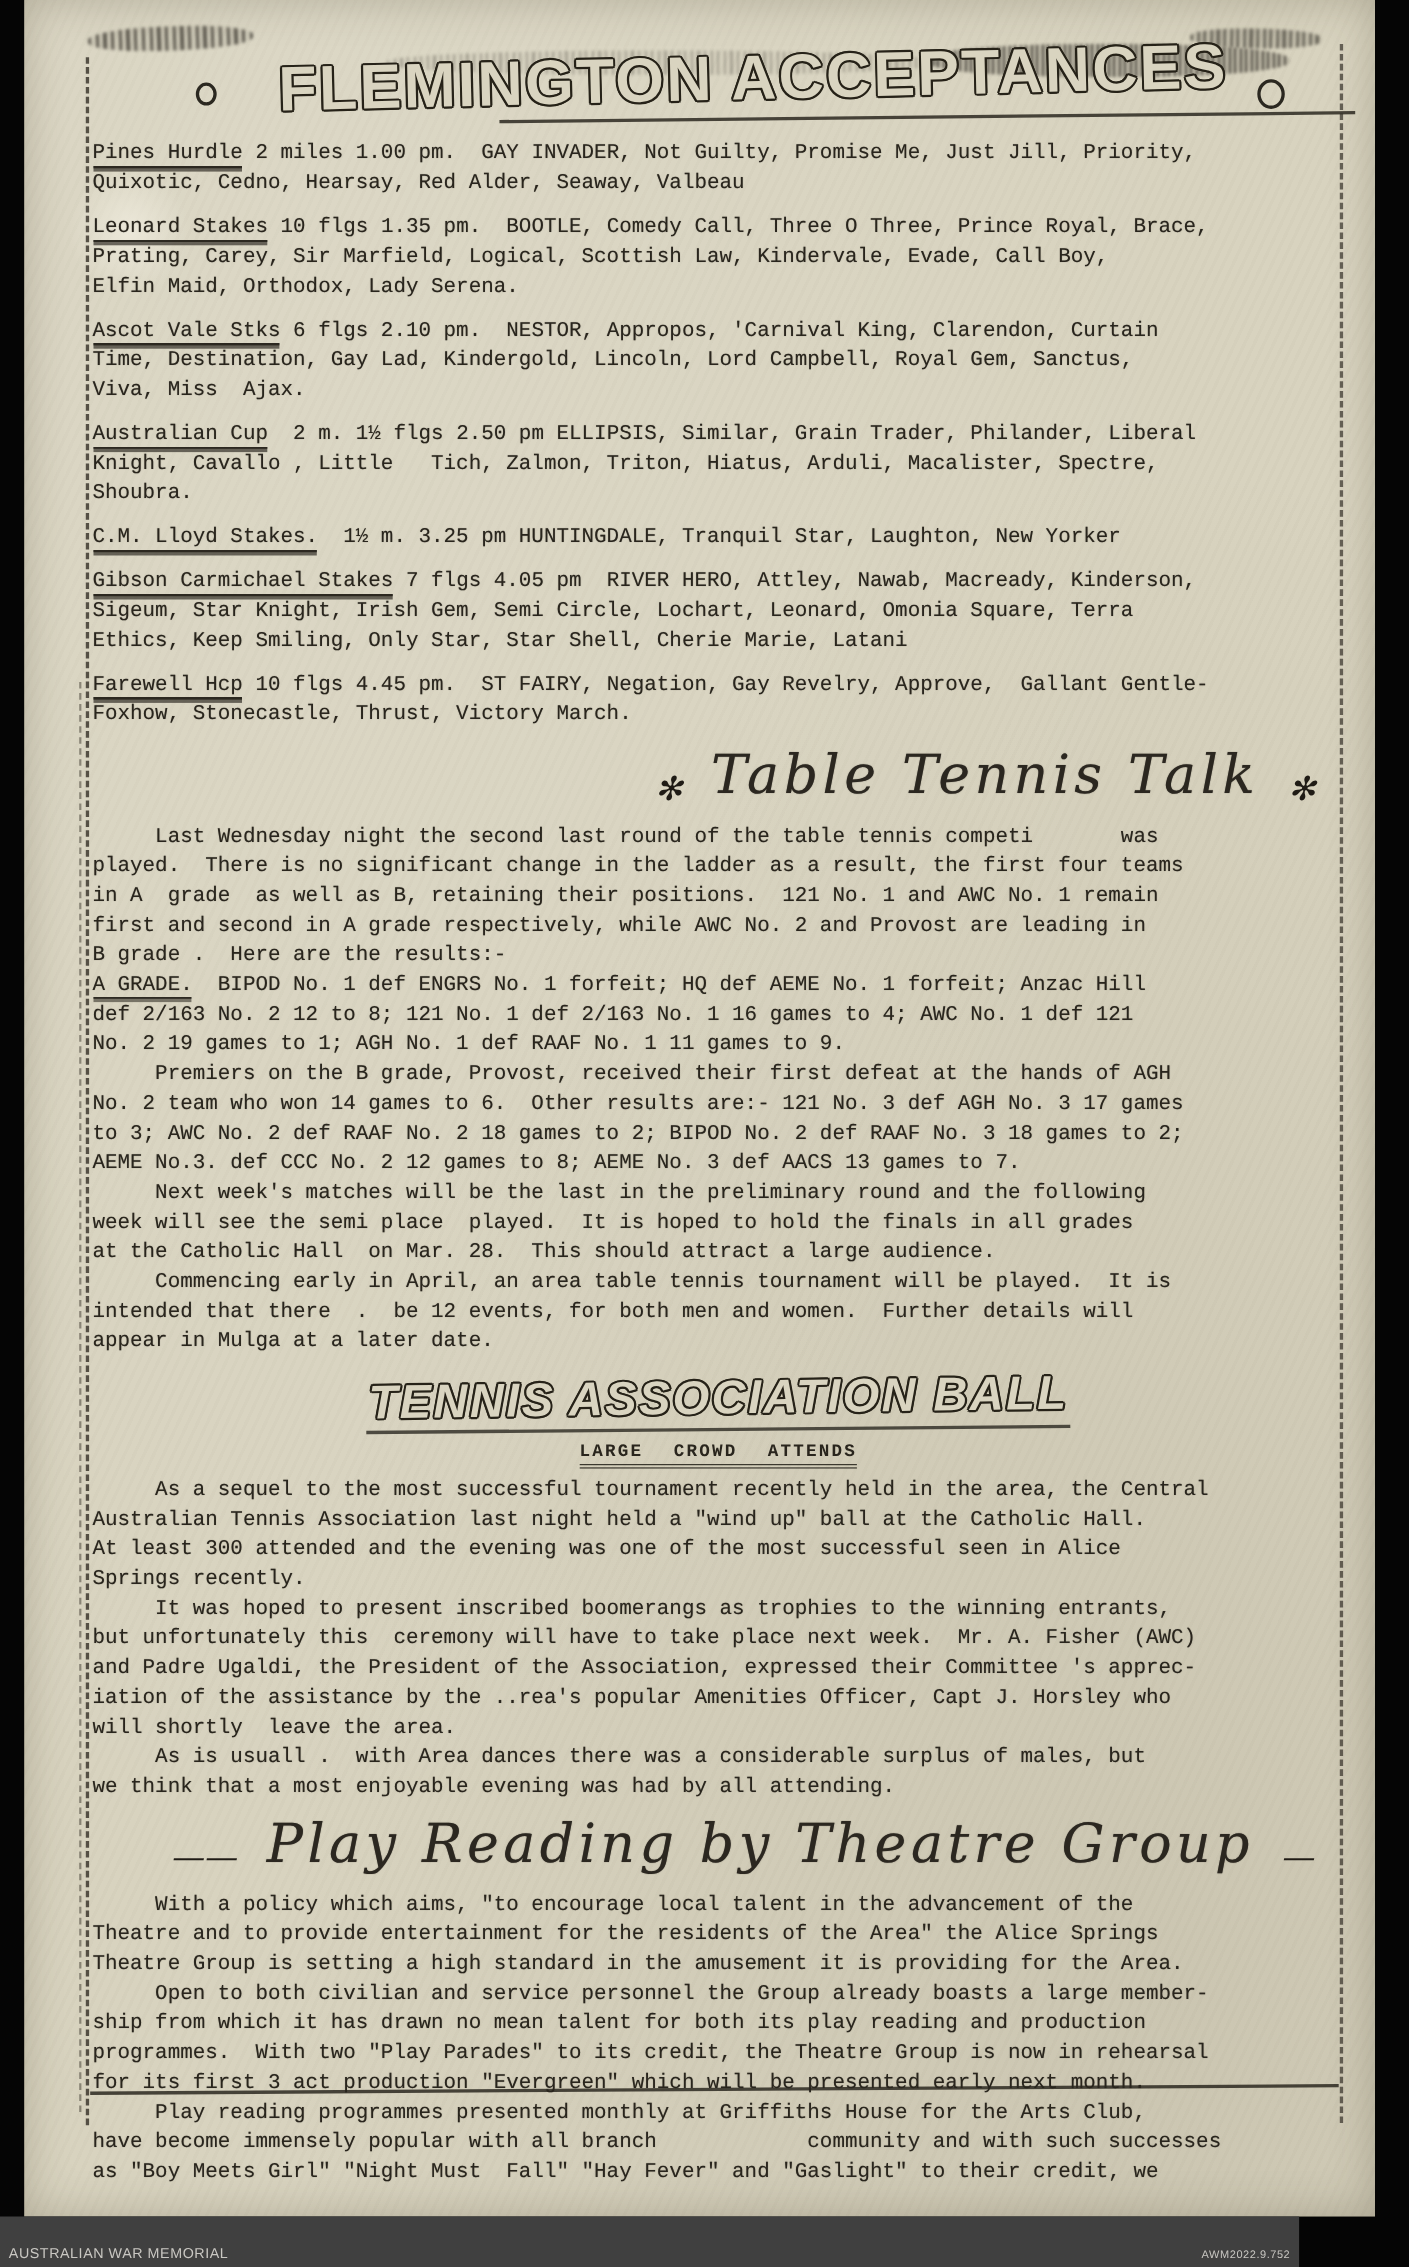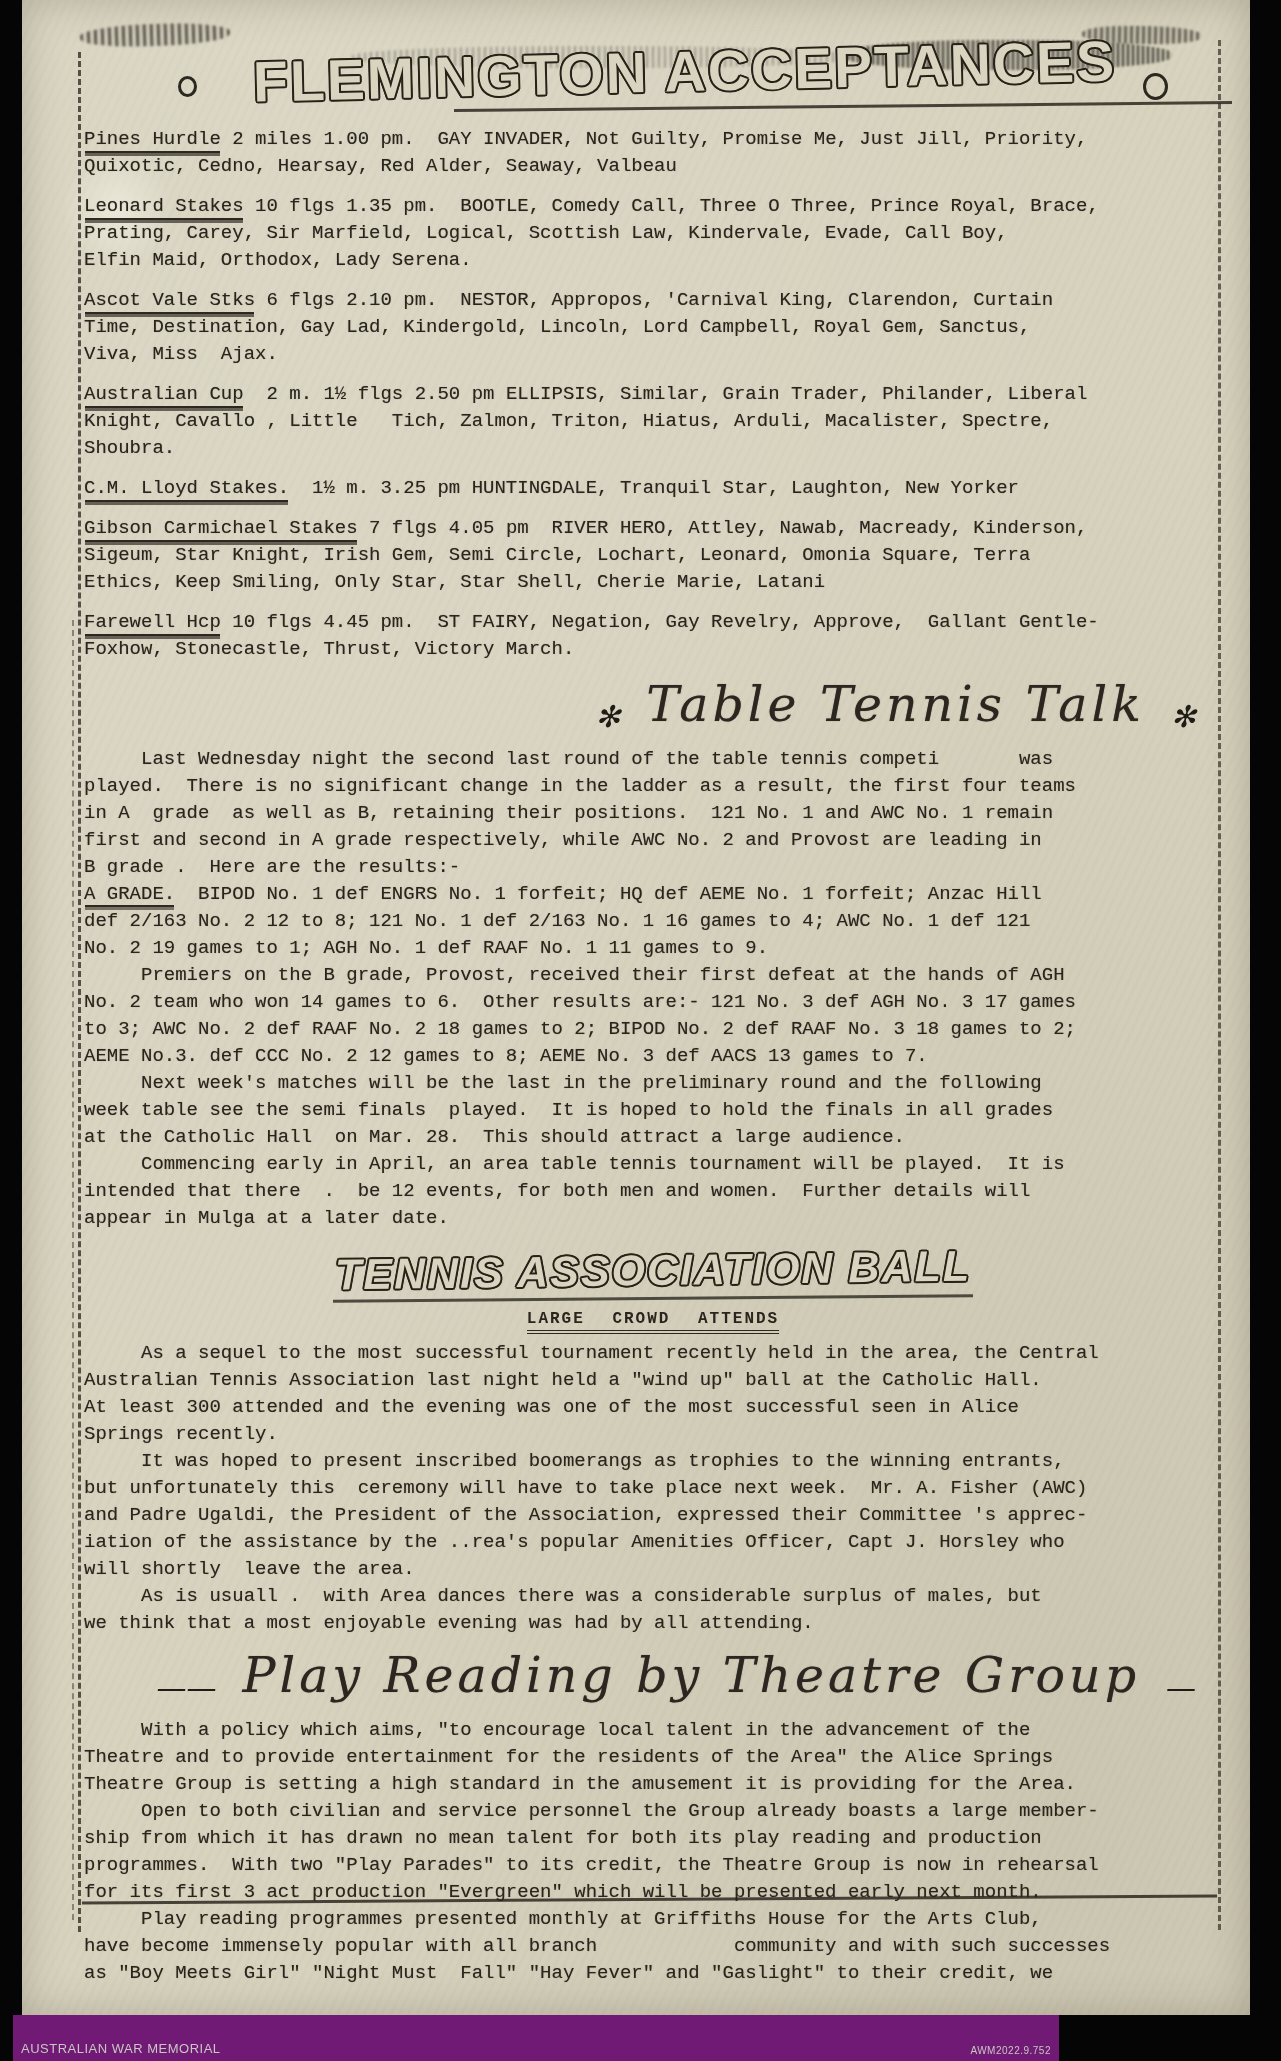--- a/index.html
+++ b/index.html
@@ -77,21 +77,21 @@
     background:repeating-linear-gradient(90deg, rgba(28,24,18,.8) 0 3px, rgba(28,24,18,.08) 3px 7px);}
   .smudge-b{left:330px;top:46px;width:500px;height:22px;opacity:.4;
     background:repeating-linear-gradient(90deg, rgba(28,24,18,.7) 0 2px, rgba(28,24,18,.05) 2px 6px);}
   .smudge-c{left:820px;top:40px;width:330px;height:30px;opacity:.85;
     background:repeating-linear-gradient(90deg, rgba(22,19,14,.85) 0 2px, rgba(22,19,14,.15) 2px 5px);}
   .smudge-d{left:1060px;top:26px;width:120px;height:18px;opacity:.7;transform:rotate(1deg);
     background:repeating-linear-gradient(90deg, rgba(22,19,14,.8) 0 3px, rgba(22,19,14,.1) 3px 6px);}
   .blotch{position:absolute;left:40px;top:150px;width:110px;height:120px;border-radius:50%;
     background:radial-gradient(ellipse, rgba(238,234,220,.9), transparent 70%);}
 
-  .footer{position:absolute;left:13px;bottom:0;width:1046px;height:46px;background:#701a75;}
+  .footer{position:absolute;left:0;bottom:0;width:1181px;height:46px;background:#404040;}
   .footer .f-left{position:absolute;left:8px;bottom:5px;
     font-family:"Liberation Sans",sans-serif;font-size:13px;color:#c9c7c2;letter-spacing:.5px;}
   .footer .f-right{position:absolute;right:8px;bottom:5px;
     font-family:Liberation Sans, sans-serif;font-size:10px;color:#c9c7c2;letter-spacing:.5px;}
 </style>
 </head>
 <body>
 
 <div class="paper">
   <div class="smudge smudge-a"></div>
@@ -155,21 +155,21 @@
           <div class="line">No. 2 19 games to 1; AGH No. 1 def RAAF No. 1 11 games to 9.</div>
         </div>
         <div class="para">
           <div class="line">     Premiers on the B grade, Provost, received their first defeat at the hands of AGH</div>
           <div class="line">No. 2 team who won 14 games to 6.  Other results are:- 121 No. 3 def AGH No. 3 17 games</div>
           <div class="line">to 3; AWC No. 2 def RAAF No. 2 18 games to 2; BIPOD No. 2 def RAAF No. 3 18 games to 2;</div>
           <div class="line">AEME No.3. def CCC No. 2 12 games to 8; AEME No. 3 def AACS 13 games to 7.</div>
         </div>
         <div class="para">
           <div class="line">     Next week's matches will be the last in the preliminary round and the following</div>
-          <div class="line">week table see the semi finals  played.  It is hoped to hold the finals in all grades</div>
+          <div class="line">week will see the semi place  played.  It is hoped to hold the finals in all grades</div>
           <div class="line">at the Catholic Hall  on Mar. 28.  This should attract a large audience.</div>
         </div>
         <div class="para">
           <div class="line">     Commencing early in April, an area table tennis tournament will be played.  It is</div>
           <div class="line">intended that there  .  be 12 events, for both men and women.  Further details will</div>
           <div class="line">appear in Mulga at a later date.</div>
         </div>
         <div class="outline-heading"><span class="outline-text">TENNIS ASSOCIATION BALL</span><div class="ol-underline"></div></div>
         <div class="sub-heading"><span class="sub-text">LARGE CROWD ATTENDS</span></div>
         <div class="para">

